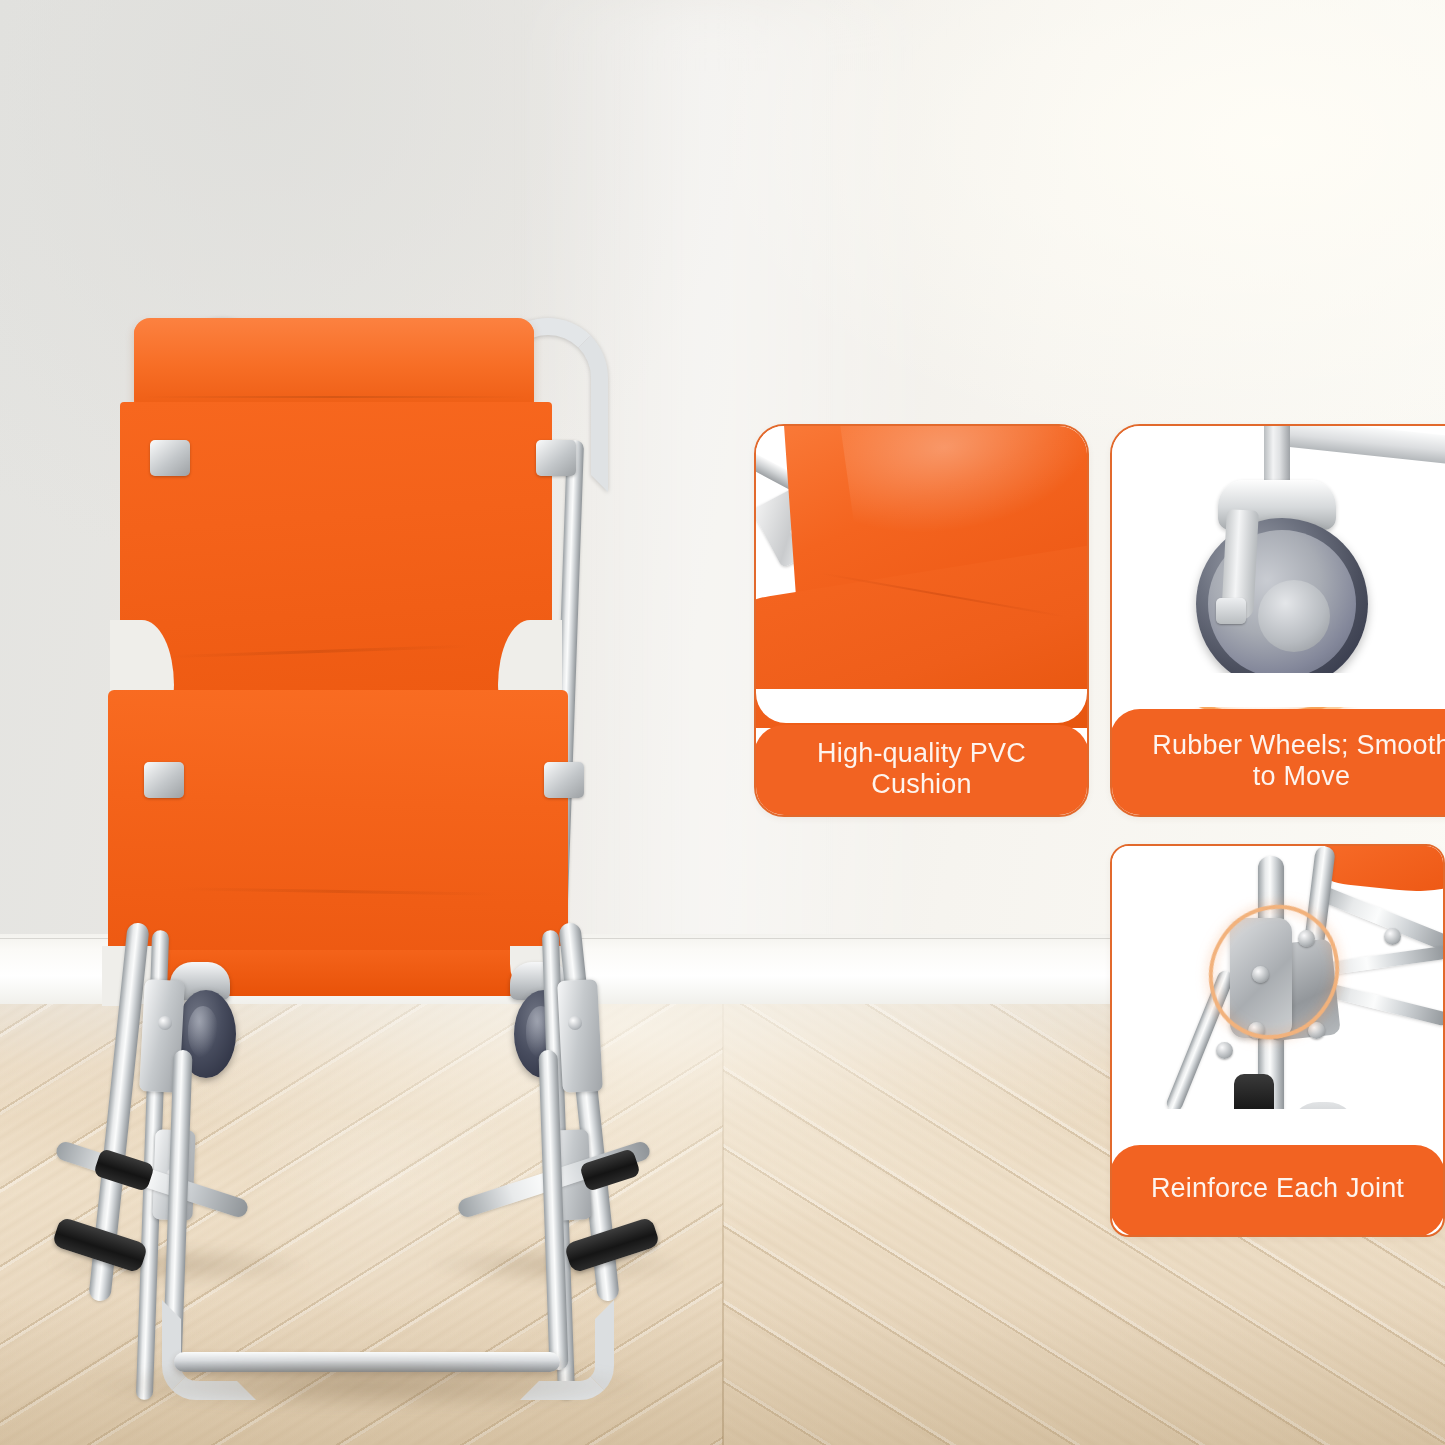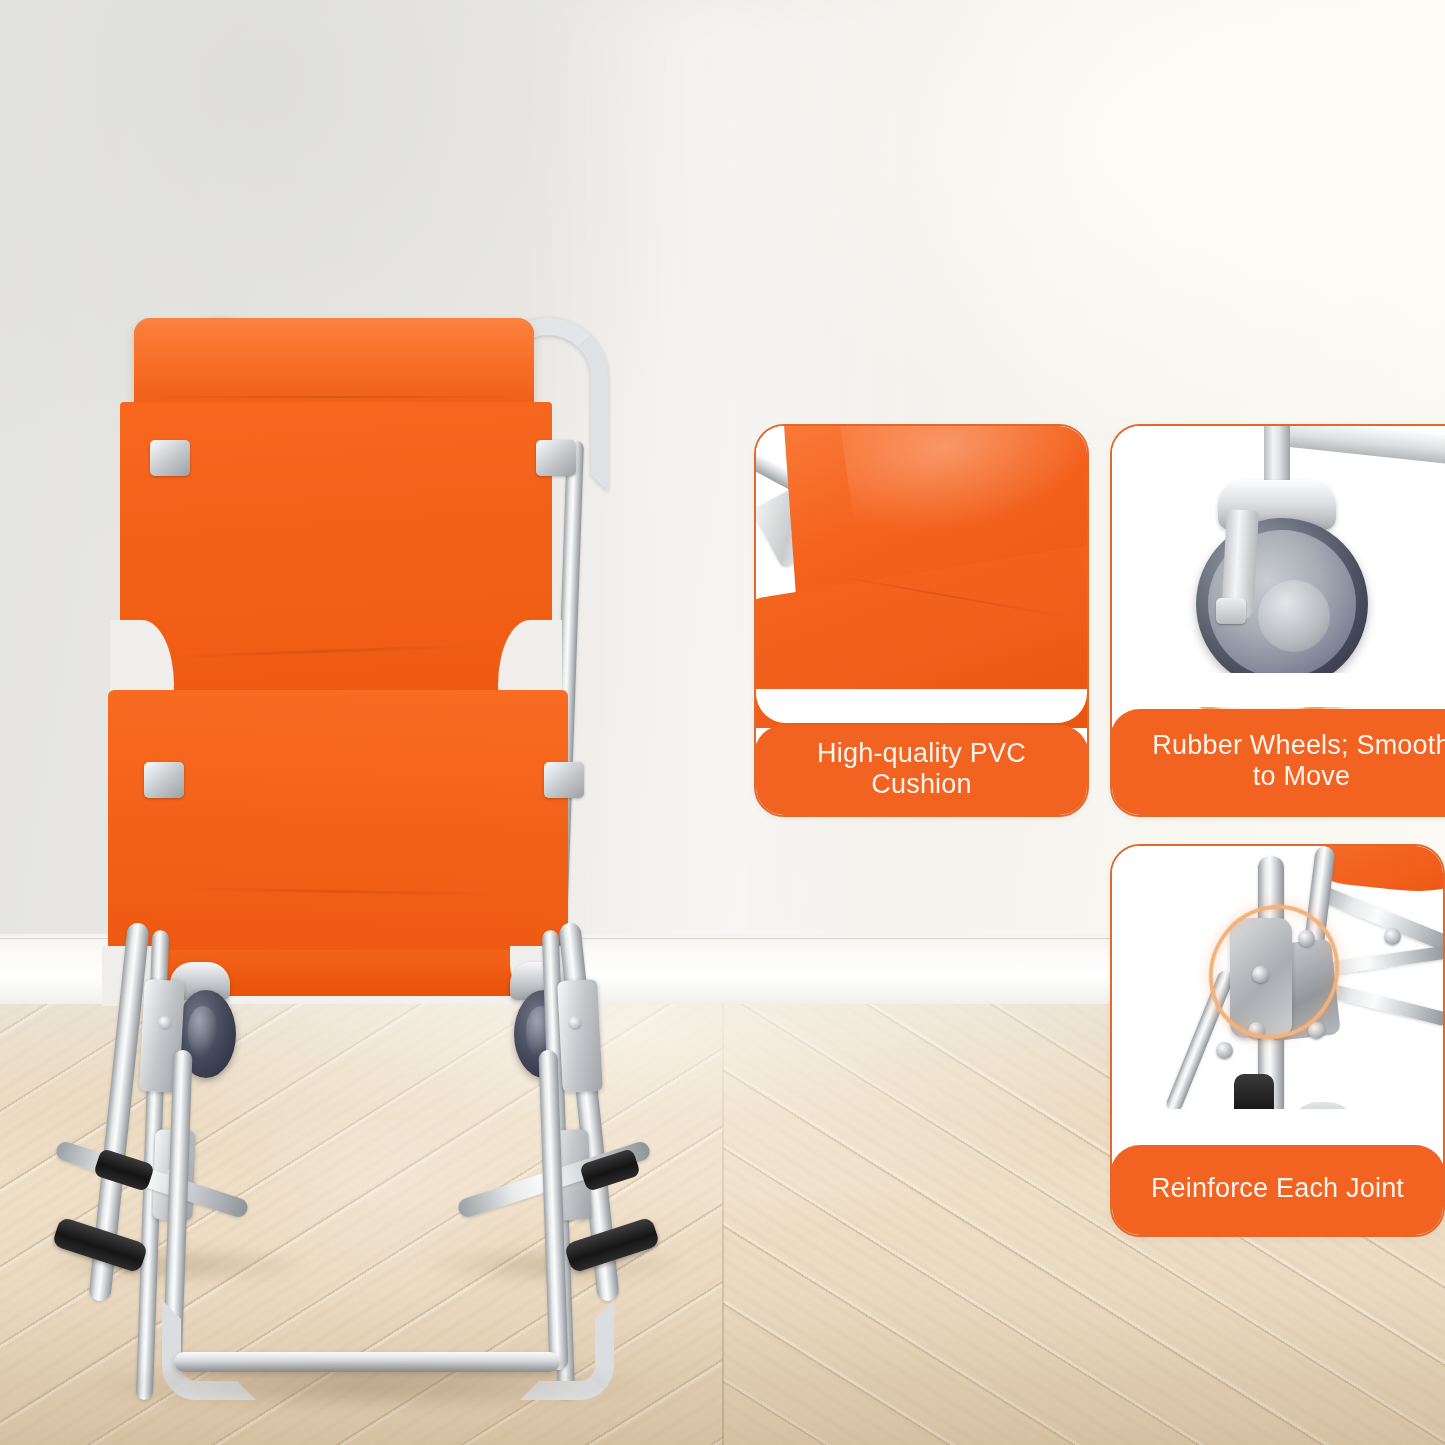--- a/index.html
+++ b/index.html
@@ -116,21 +116,21 @@
   .cards{position:absolute;left:754px;top:424px;width:690px;height:972px;}
   .card{
     position:absolute;width:331px;height:389px;
     border:2px solid #E2692C;border-radius:30px;
     background:#fff;overflow:hidden;
     box-shadow:0 2px 6px rgba(120,90,60,.07);
   }
   .card.c0{left:0;top:0;}
   .card.c1{left:356px;top:0;padding-left:48px;}
   .card.c2{left:0;top:420px;}
-  .card.c3{left:356px;top:420px;}
+  .card.c3{left:356px;top:420px;border-radius:19px;}
 
   .card-photo{position:absolute;left:0;top:0;width:100%;height:302px;background:#fff;overflow:hidden;}
   .card-cap{
     position:absolute;left:-2px;bottom:-2px;width:calc(100% + 4px);height:auto;min-height:92px;
     background:#F26322;border-radius:30px;
     display:flex;align-items:center;justify-content:center;
     padding:6px 10px 10px;box-sizing:border-box;
   }
   .card-cap-txt{
     color:#fdf4ee;font-size:27px;line-height:1.16;text-align:center;

